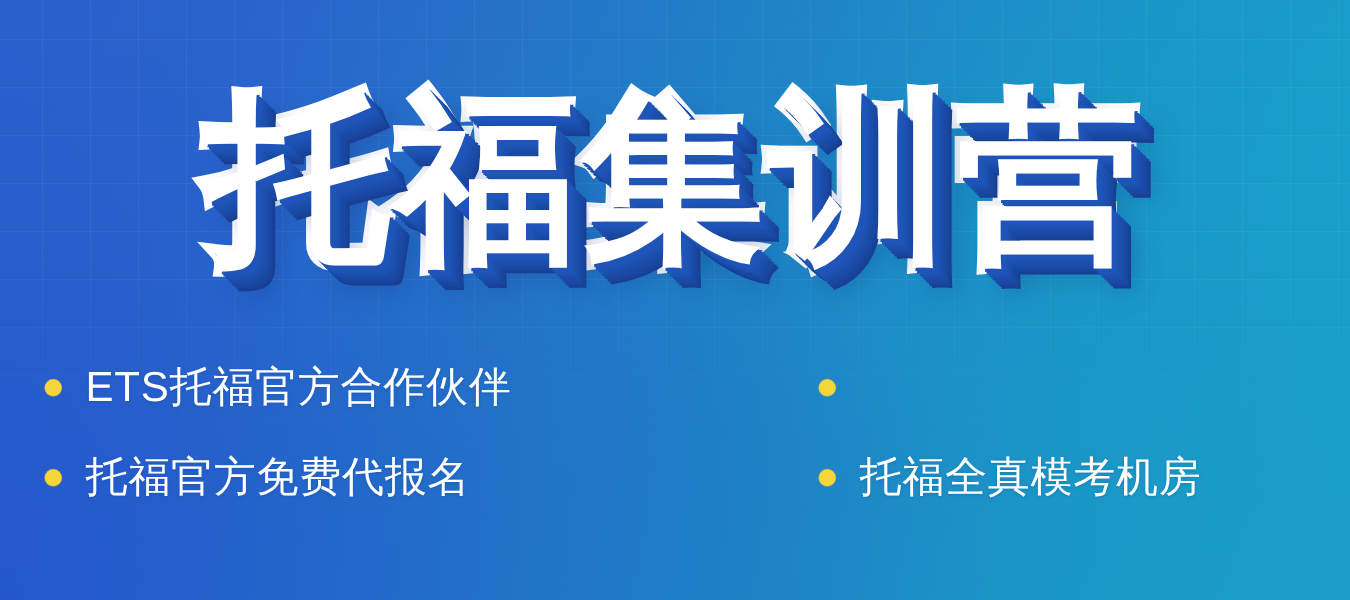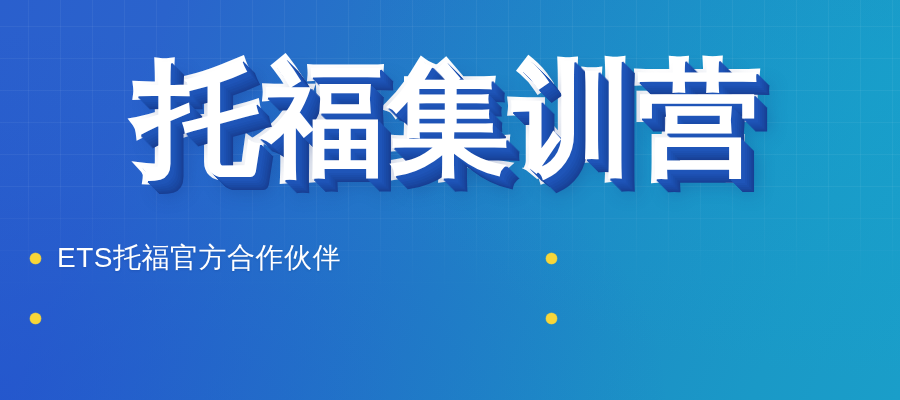--- a/index.html
+++ b/index.html
@@ -151,31 +151,33 @@
 
     <div class="feature-col left">
 
       <div class="feature-item">
         <span class="bullet-dot"></span>
         <span class="feature-text">ETS托福官方合作伙伴</span>
       </div>
 
       <div class="feature-item">
         <span class="bullet-dot"></span>
+        <span class="feature-text">托福官方免费代报名</span>
       </div>
 
     </div>
 
     <div class="feature-col right">
 
       <div class="feature-item">
         <span class="bullet-dot"></span>
       </div>
 
       <div class="feature-item">
         <span class="bullet-dot"></span>
+        <span class="feature-text">托福全真模考机房</span>
       </div>
 
     </div>
 
   </div>
 
 </div>
 
 </body></html>

